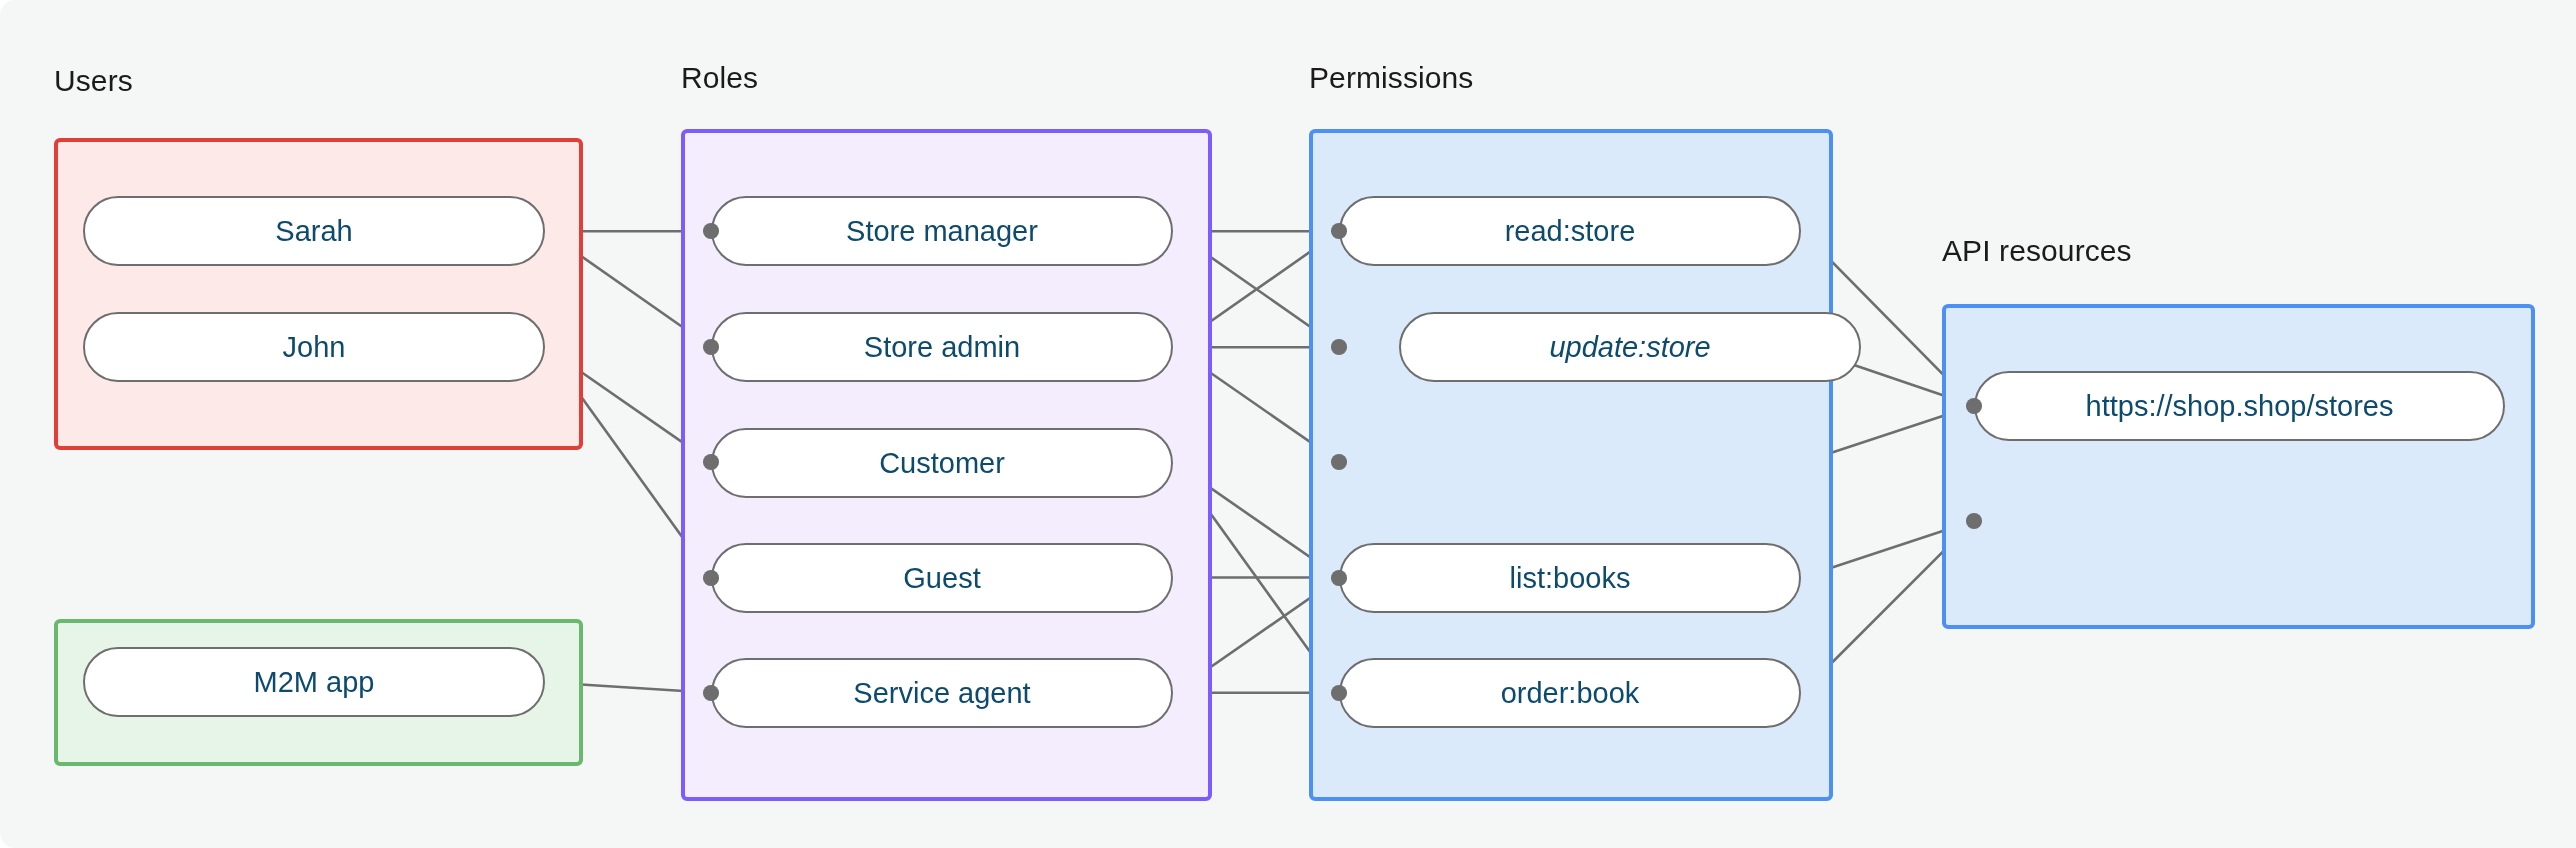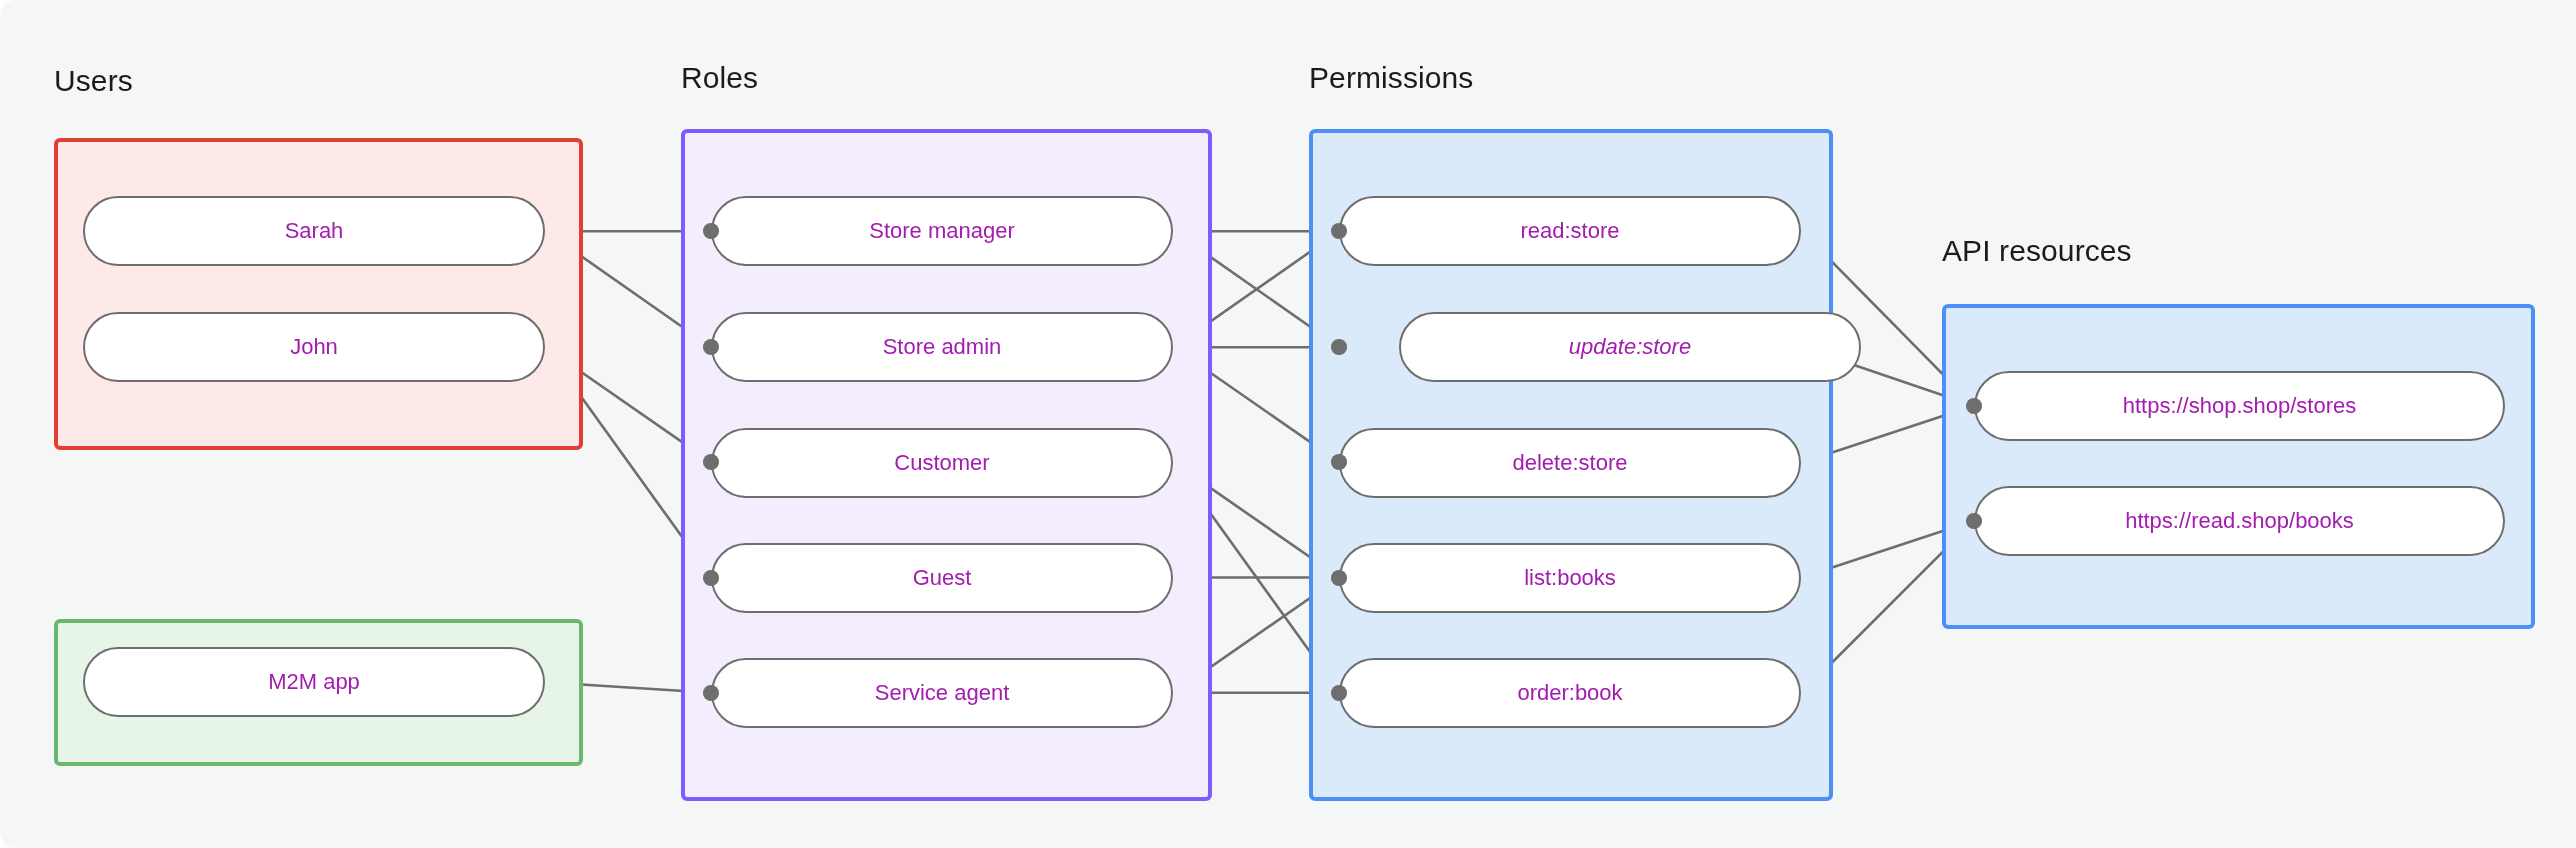--- a/index.html
+++ b/index.html
@@ -48,22 +48,22 @@
 
   .node {
     position: absolute;
     box-sizing: border-box;
     background: #ffffff;
     border: 2.6px solid #6e6e6e;
     border-radius: 35px;
     display: flex;
     align-items: center;
     justify-content: center;
-    font-size: 22px;
-    color: #a21caf;
+    font-size: 29px;
+    color: #0c4a6e;
     white-space: nowrap;
   }
   .node-label { pointer-events: none; }
   .port {
     position: absolute;
     width: 15.7px;
     height: 15.7px;
     margin-left: -7.9px;
     margin-top: -7.9px;
     border-radius: 50%;
@@ -136,35 +136,29 @@
   <div class="node" style="left: 711px; top: 658px; width: 462px; height: 70px;">
       <span class="node-label">Service agent</span>
     </div>
 
   <div class="node" style="left: 1339px; top: 196px; width: 462px; height: 70px;">
       <span class="node-label">read:store</span>
     </div>
   <div class="node" style="left: 1399px; top: 312px; width: 462px; height: 70px; font-style: italic;">
       <span class="node-label">update:store</span>
     </div>
-  <div class="node" style="left: 1339px; top: 428px; width: 462px; height: 70px;">
-      <span class="node-label">delete:store</span>
-    </div>
   <div class="node" style="left: 1339px; top: 543px; width: 462px; height: 70px;">
       <span class="node-label">list:books</span>
     </div>
   <div class="node" style="left: 1339px; top: 658px; width: 462px; height: 70px;">
       <span class="node-label">order:book</span>
     </div>
 
   <div class="node" style="left: 1974px; top: 371px; width: 531px; height: 70px;">
       <span class="node-label">https://shop.shop/stores</span>
-    </div>
-  <div class="node" style="left: 1974px; top: 486px; width: 531px; height: 70px;">
-      <span class="node-label">https://read.shop/books</span>
     </div>
 
   <div id="port-layer">
       <div class="port" style="left: 711px; top: 231px;"></div>
       <div class="port" style="left: 711px; top: 347px;"></div>
       <div class="port" style="left: 711px; top: 462px;"></div>
       <div class="port" style="left: 711px; top: 578px;"></div>
       <div class="port" style="left: 711px; top: 693px;"></div>
       <div class="port" style="left: 1339px; top: 231px;"></div>
       <div class="port" style="left: 1339px; top: 347px;"></div>

